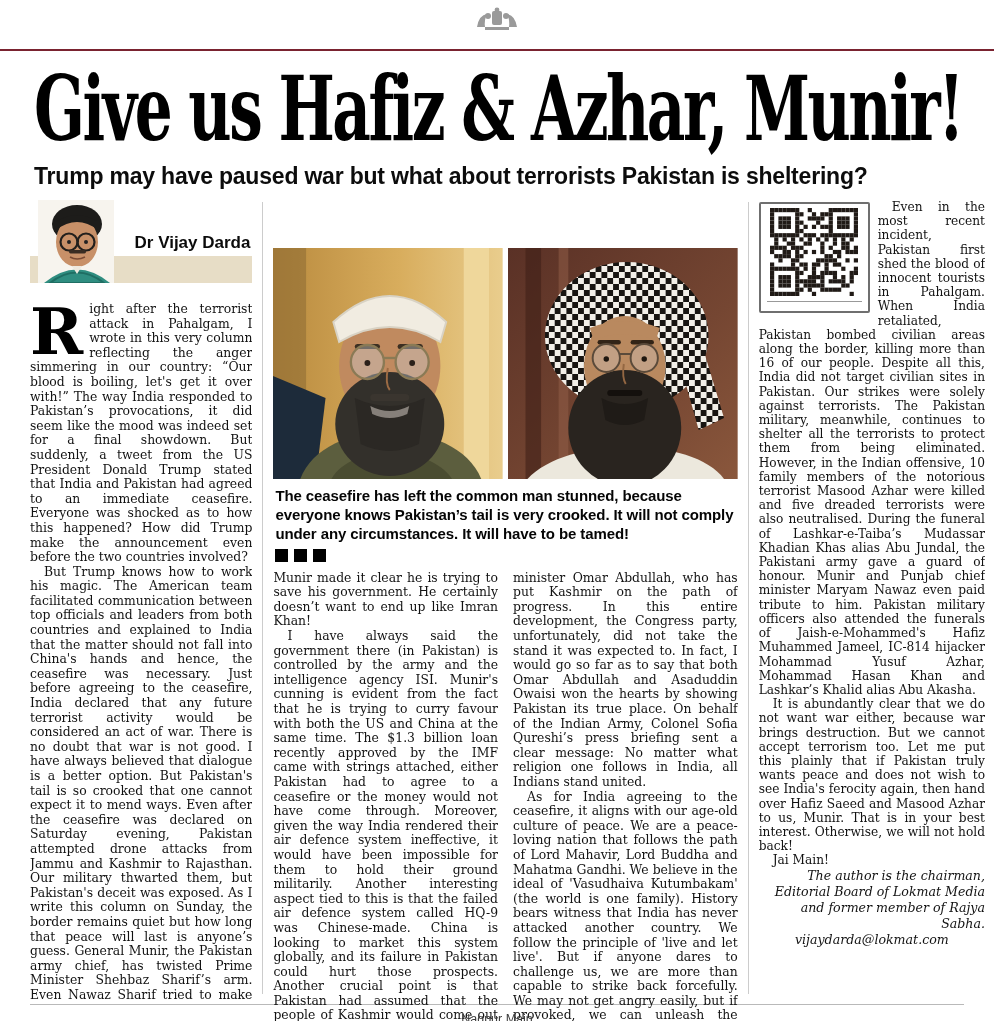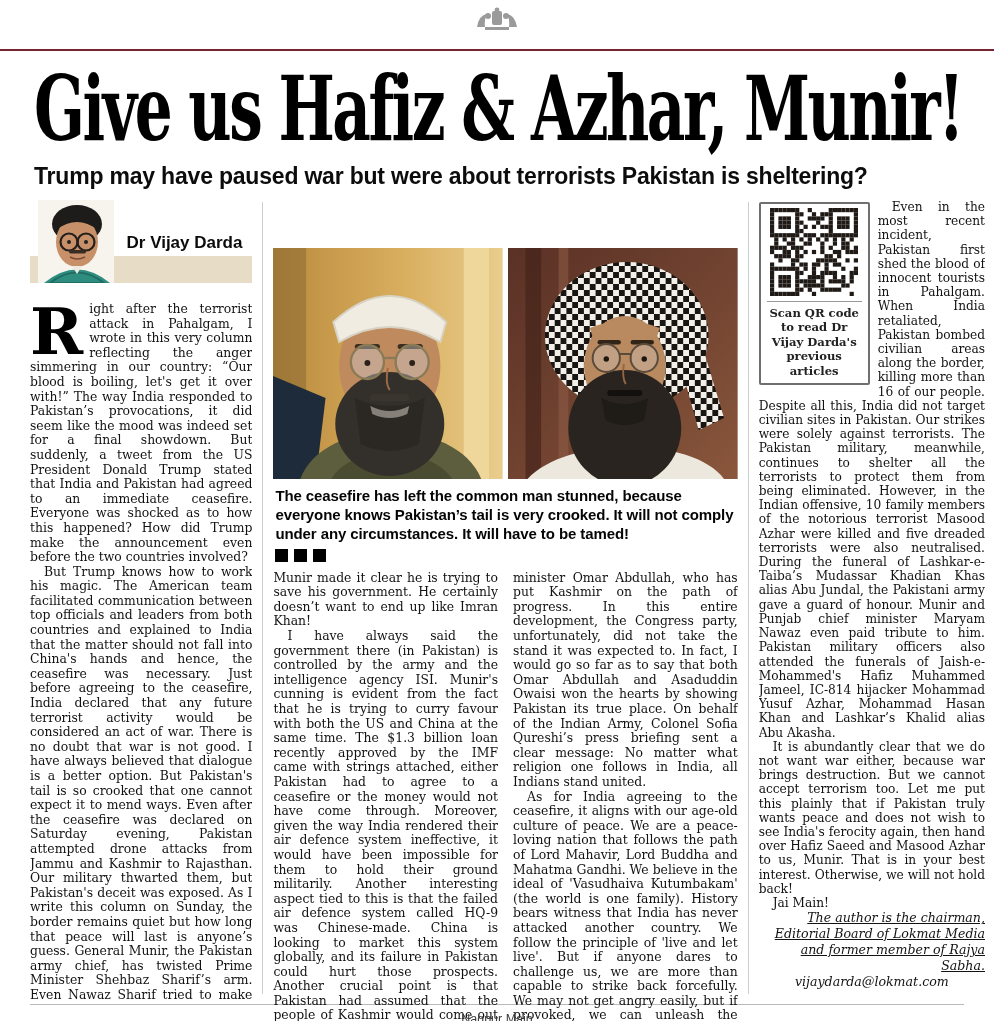--- a/index.html
+++ b/index.html
@@ -23,21 +23,21 @@
   .main{display:flex;padding:0 9px 0 30px;height:800px;}
   .col1{width:229px;height:800px;overflow:hidden;}
   .vsep{width:1px;background:#cccccc;margin:2px 10px 6px 10px;}
   .middle{width:478px;height:800px;overflow:hidden;margin-top:48px;}
   .col4{width:233px;height:800px;overflow:hidden;}
 
   
   .author-block{position:relative;height:86px;margin-bottom:16px;}
   .author-band{position:absolute;left:0;right:0;bottom:3px;height:27px;background:#e7ddc6;}
   .author-photo{position:absolute;left:8px;top:0;width:76px;height:83px;}
-  .author-name{position:absolute;right:10px;top:33px;font-weight:bold;font-size:17px;color:#0b0b0b;}
+  .author-name{position:absolute;right:2px;top:33px;font-weight:bold;font-size:17px;color:#0b0b0b;}
 
   
   .body-text{font-family:"DejaVu Serif",serif;font-size:12.4px;line-height:14.6px;text-align:justify;color:#121212;}
   .body-text p{margin:0;}
   .body-text p.indent{text-indent:14px;}
   .c4 .body-text{font-size:12.2px;line-height:14.2px;}
   .dropcap{float:left;font-family:"DejaVu Serif",serif;font-weight:bold;font-size:64px;line-height:50px;
            padding:5px 6px 0 0;color:#000;}
 
   
@@ -50,21 +50,21 @@
   .text-cols{display:flex;gap:15px;}
   .text-col{width:231px;height:485px;overflow:hidden;}
 
   
   .qr-box{float:left;width:101px;border:2px solid #6f6f6f;border-radius:2px;padding:4px 3px 5px 3px;
           margin:2px 8px 4px 0;background:#fff;}
   .qr-box svg{display:block;margin:0 auto;}
   .qr-divider{border-top:1px solid #999;margin:5px 3px 4px 3px;}
   .qr-caption{font-weight:bold;font-size:11.6px;line-height:1.24;text-align:center;color:#222;}
 
-  .bio{font-style:italic;text-align:right;margin-top:16px;font-size:12.6px;line-height:16px;text-decoration:underline;}
+  .bio{font-style:italic;text-align:right;margin-top:16px;font-size:12.6px;line-height:16px;}
   .email{font-style:italic;text-align:center;font-size:12.6px;line-height:16px;}
 
   
   .bottom-rule{height:1px;background:#b9b9b9;margin:4px 30px 0 30px;}
   .footer{text-align:center;font-size:12.5px;line-height:1.32;color:#3a3a3a;margin-top:6px;}
   .footer .row{white-space:pre;}
 </style>
 </head>
 <body>
 
@@ -83,21 +83,21 @@
         </g>
       </svg>
     </span>
   </div>
 </div>
 <div class="red-rule"></div>
 
 <div class="headline-wrap">
   <div class="headline">Give us Hafiz &amp; Azhar, Munir!</div>
 </div>
-<div class="subheadline">Trump may have paused war but were about terrorists Pakistan is sheltering?</div>
+<div class="subheadline">Trump may have paused war but what about terrorists Pakistan is sheltering?</div>
 
 <div class="main">
 
   <div class="col1">
     <div class="author-block">
       <div class="author-band"></div>
       <div class="author-photo">
         <svg viewBox="0 0 76 83" width="76" height="83">
           <rect width="76" height="83" fill="#f7f4ee"></rect>
           <ellipse cx="39" cy="24" rx="25" ry="19" fill="#1d1c1a"></ellipse>
@@ -451,21 +451,20 @@
             <rect x="4.190476190476191" y="83.80952380952381" width="4.190476190476191" height="4.190476190476191" fill="#201a16"></rect>
             <rect x="8.380952380952381" y="83.80952380952381" width="4.190476190476191" height="4.190476190476191" fill="#201a16"></rect>
             <rect x="12.571428571428573" y="83.80952380952381" width="4.190476190476191" height="4.190476190476191" fill="#201a16"></rect>
             <rect x="16.761904761904763" y="83.80952380952381" width="4.190476190476191" height="4.190476190476191" fill="#201a16"></rect>
             <rect x="20.952380952380953" y="83.80952380952381" width="4.190476190476191" height="4.190476190476191" fill="#201a16"></rect>
             <rect x="25.142857142857146" y="83.80952380952381" width="4.190476190476191" height="4.190476190476191" fill="#201a16"></rect>
             <rect x="41.904761904761905" y="83.80952380952381" width="4.190476190476191" height="4.190476190476191" fill="#201a16"></rect>
             <rect x="79.61904761904762" y="83.80952380952381" width="4.190476190476191" height="4.190476190476191" fill="#201a16"></rect>
           </svg>
         <div class="qr-divider"></div>
-        <div class="qr-caption">Scan QR code to read Dr Vijay Darda's previous articles</div>
       </div>
       <p class="indent">Even in the most recent incident, Pakistan first shed the blood of innocent tourists in Pahalgam. When India retaliated, Pakistan bombed civilian areas along the border, killing more than 16 of our people. Despite all this, India did not target civilian sites in Pakistan. Our strikes were solely against terrorists. The Pakistan military, meanwhile, continues to shelter all the terrorists to protect them from being eliminated. However, in the Indian offensive, 10 family members of the notorious terrorist Masood Azhar were killed and five dreaded terrorists were also neutralised. During the funeral of Lashkar-e-Taiba’s Mudassar Khadian Khas alias Abu Jundal, the Pakistani army gave a guard of honour. Munir and Punjab chief minister Maryam Nawaz even paid tribute to him. Pakistan military officers also attended the funerals of Jaish-e-Mohammed's Hafiz Muhammed Jameel, IC-814 hijacker Mohammad Yusuf Azhar, Mohammad Hasan Khan and Lashkar’s Khalid alias Abu Akasha.</p>
       <p class="indent">It is abundantly clear that we do not want war either, because war brings destruction. But we cannot accept terrorism too. Let me put this plainly that if Pakistan truly wants peace and does not wish to see India's ferocity again, then hand over Hafiz Saeed and Masood Azhar to us, Munir. That is in your best interest. Otherwise, we will not hold back!</p>
       <p class="indent">Jai Main!</p>
       <p class="bio">The author is the chairman, Editorial Board of  Lokmat Media and former member of Rajya Sabha.</p>
       <p class="email">vijaydarda@lokmat.com</p>
     </div>
   </div>
 </div>
 

